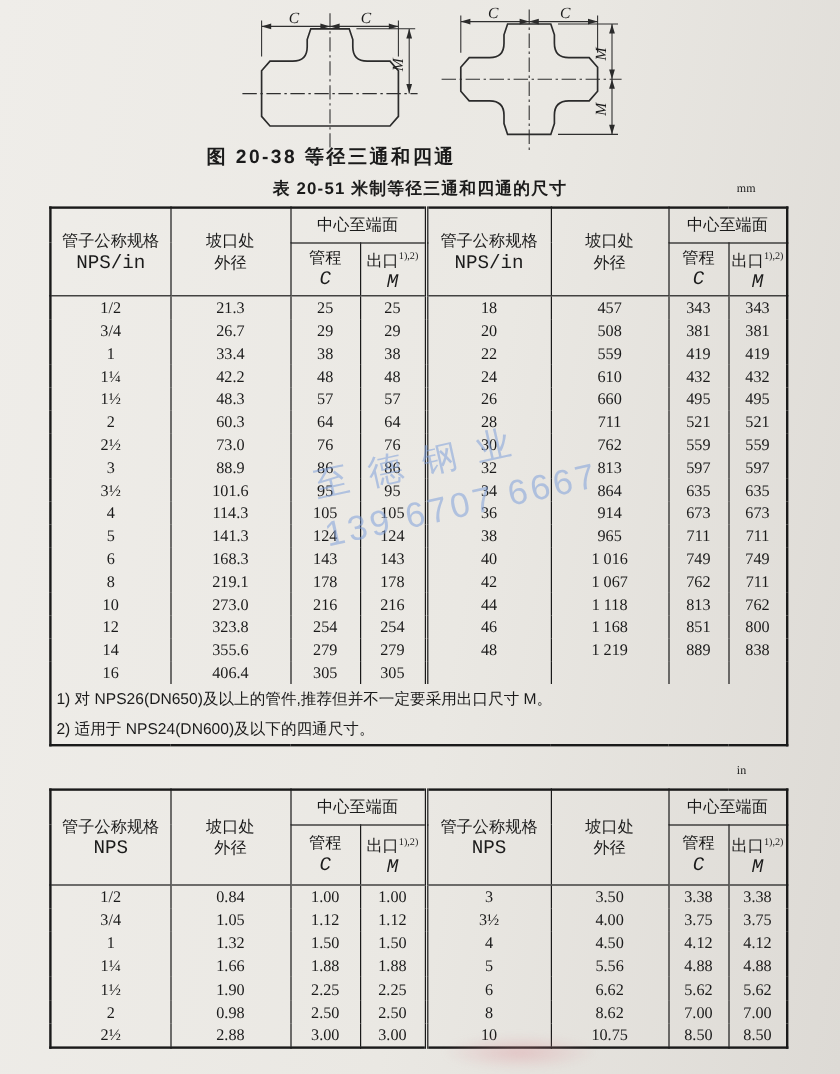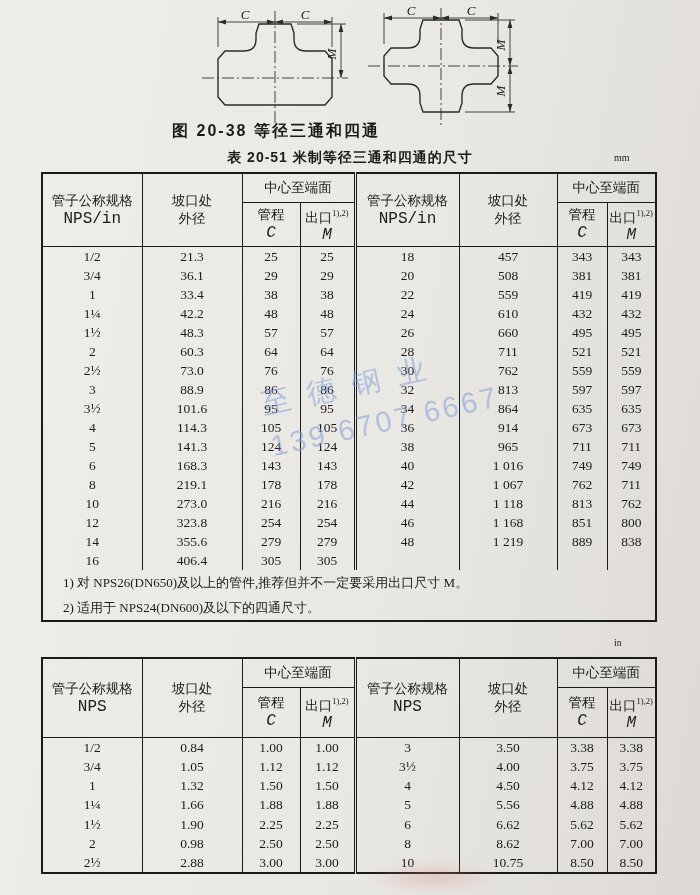--- a/index.html
+++ b/index.html
@@ -35,22 +35,22 @@
   }
   table.dims th, table.dims td { border-left:1px solid #1a1a1a; font-weight:normal; overflow:hidden; }
   table.dims thead th { border-bottom:1px solid #1a1a1a; vertical-align:middle; }
   table.dims thead tr.top th { height:29px; }
   table.dims thead tr.sub th { height:44px;margin-top:48px; }
   #t52 thead tr.sub th { height:50px; }
   table.dims tbody td { height:19px; line-height:19px; border-top:none; border-bottom:none; }
   #t52 tbody td { height:19.3px; }
   tbody.notes td {
     border-top:1px solid #1a1a1a; border-left:none; text-align:left;
-    font-family:Liberation Serif, serif; font-size:13px;
-    padding:3px 4px 3px 20px; height:22px; line-height:17px;
+    font-family:Liberation Sans, sans-serif; font-size:13px;
+    padding:3px 4px 3px 4px; height:22px; line-height:17px;
   }
   .mid { border-left:3px double #1a1a1a !important; }
   .cjk { font-family:"Liberation Sans","DejaVu Sans",sans-serif; font-size:13.5px; line-height:18px; }
   .lat { font-family:Liberation Mono, monospace; font-size:16px; line-height:18px; }
   .i  { font-style:italic; }
   sup.fn { font-size:8.5px; vertical-align:super; font-family:"Liberation Serif","DejaVu Serif",serif; }
   
   .watermark {
     position:absolute; left:258px; top:386px; width:320px;
     transform:rotate(-12.5deg); transform-origin:left top;
@@ -181,21 +181,21 @@
           <td>25</td>
           <td>25</td>
           <td class="mid">18</td>
           <td>457</td>
           <td>343</td>
           <td>343</td>
         </tr>
 
         <tr>
           <td>3/4</td>
-          <td>36.1</td>
+          <td>26.7</td>
           <td>29</td>
           <td>29</td>
           <td class="mid">20</td>
           <td>508</td>
           <td>381</td>
           <td>381</td>
         </tr>
 
         <tr>
           <td>1</td>

